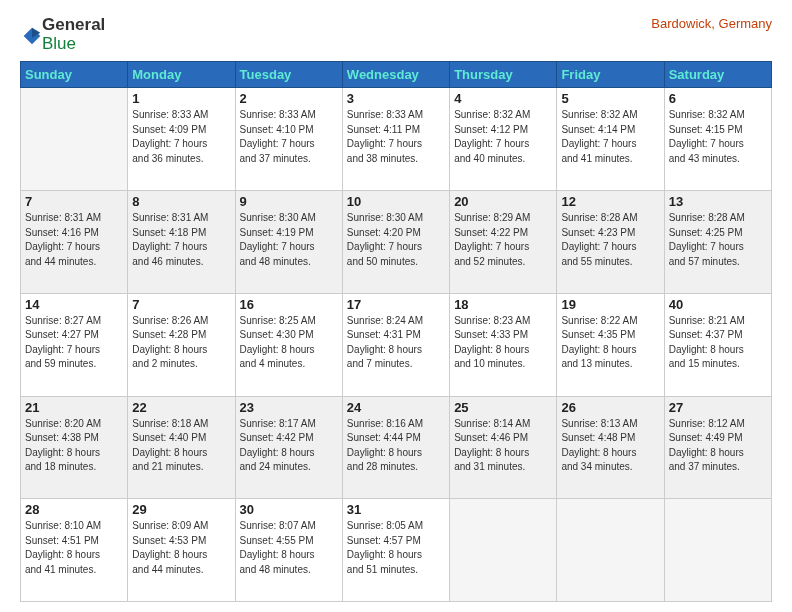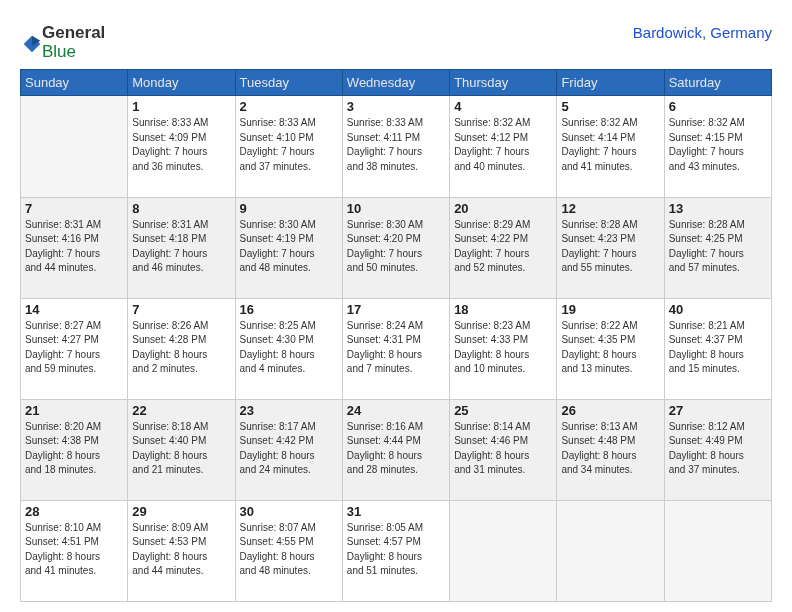--- a/index.html
+++ b/index.html
@@ -6,21 +6,21 @@
     body {
       width: 792px;
       height: 612px;
       font-family: Arial, sans-serif;
       background: #fff;
       overflow: hidden;
     }
     .page {
       width: 792px;
       height: 612px;
-      padding: 24px 20px 10px 20px;
+      padding: 16px 20px 10px 20px;
       display: flex;
       flex-direction: column;
     }
     .header {
       display: flex;
       align-items: flex-start;
       justify-content: space-between;
       margin-bottom: 8px;
     }
     .logo {
@@ -41,35 +41,35 @@
     }
     .title-section {
       text-align: right;
     }
     .month-title {
       font-size: 36px;
       font-weight: normal;
       color: #222;
     }
     .location {
-      font-size: 15px;
-      color: #1d4ed8;
+      font-size: 13px;
+      color: #c2410c;
     }
     .calendar {
       flex: 1;
       border: 1px solid #ccc;
       border-collapse: collapse;
       width: 100%;
       table-layout: fixed;
     }
     .calendar th {
       background: #2a6aba;
-      color: #e5e5e5;
+      color: #5eead4;
       font-size: 13px;
-      font-weight: normal;
+      font-weight: bold;
       padding: 5px 4px;
       text-align: left;
       border: 1px solid #1a4f8a;
     }
     .calendar td {
       border: 1px solid #ccc;
       vertical-align: top;
       padding: 3px 4px;
       font-size: 10.5px;
       color: #333;

